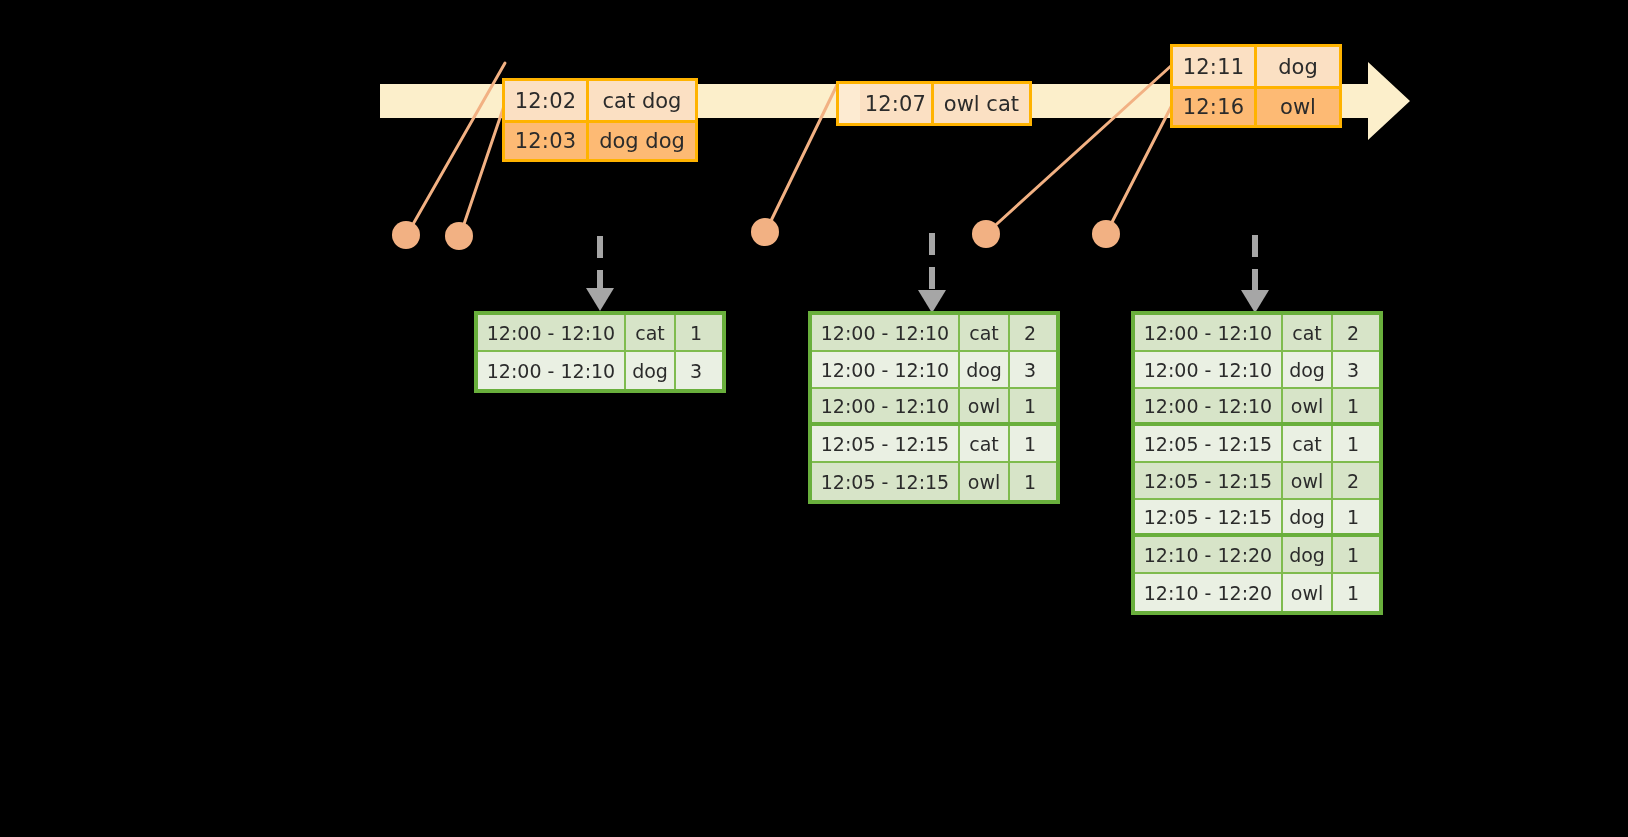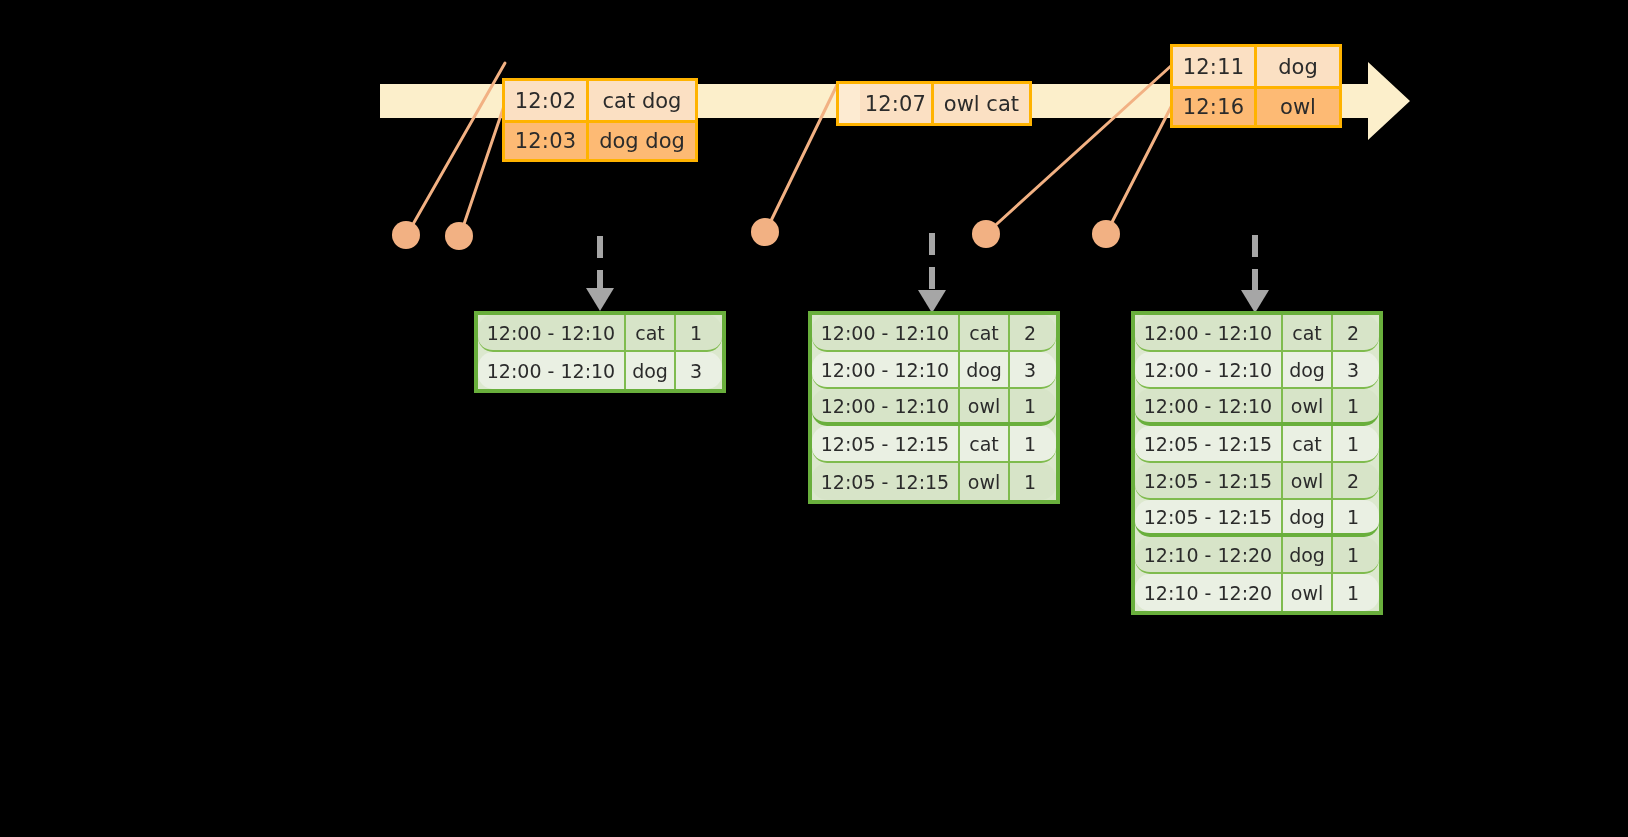--- a/index.html
+++ b/index.html
@@ -77,21 +77,20 @@
     box-sizing: border-box;
     background: #DCE8CE;
     padding: 0;
   }
   .rt-row {
     display: flex;
     flex-direction: row;
     height: 37px;
     box-sizing: border-box;
     border-bottom: 2px solid #7FBB4E;
-    border-radius: 15px;
   }
   .rt-row:last-child { border-bottom: none; }
   .rt-row.a { background: #D7E4C8; }
   .rt-row.b { background: #EAF0E3; }
   .rt-row.grp-end { border-bottom: 4px solid #69AF3C; }
   .rt-win {
     width: 148px;
     box-sizing: border-box;
     border-right: 2px solid #7FBB4E;
     display: flex;

